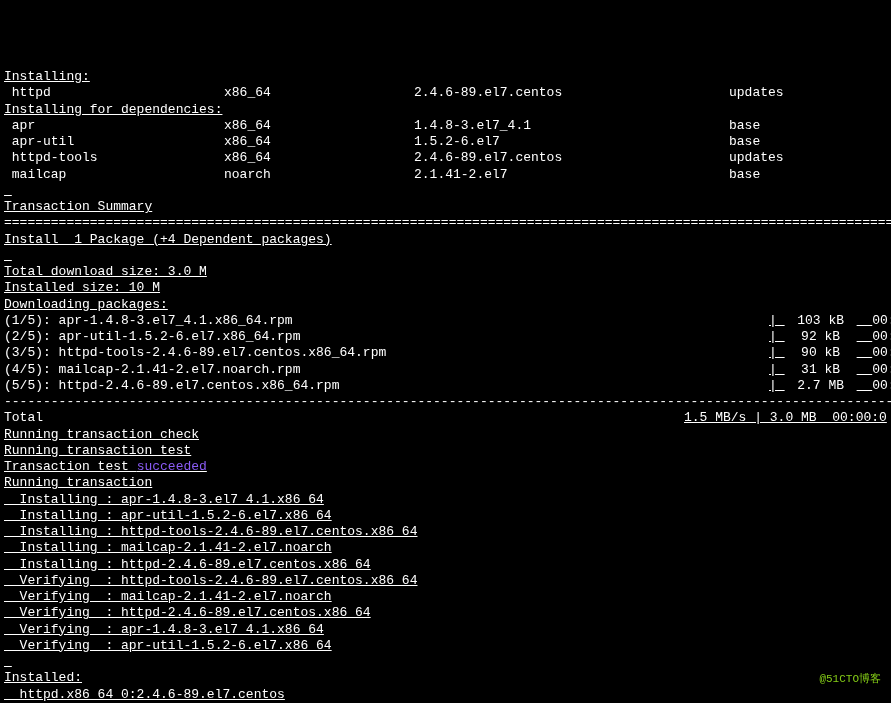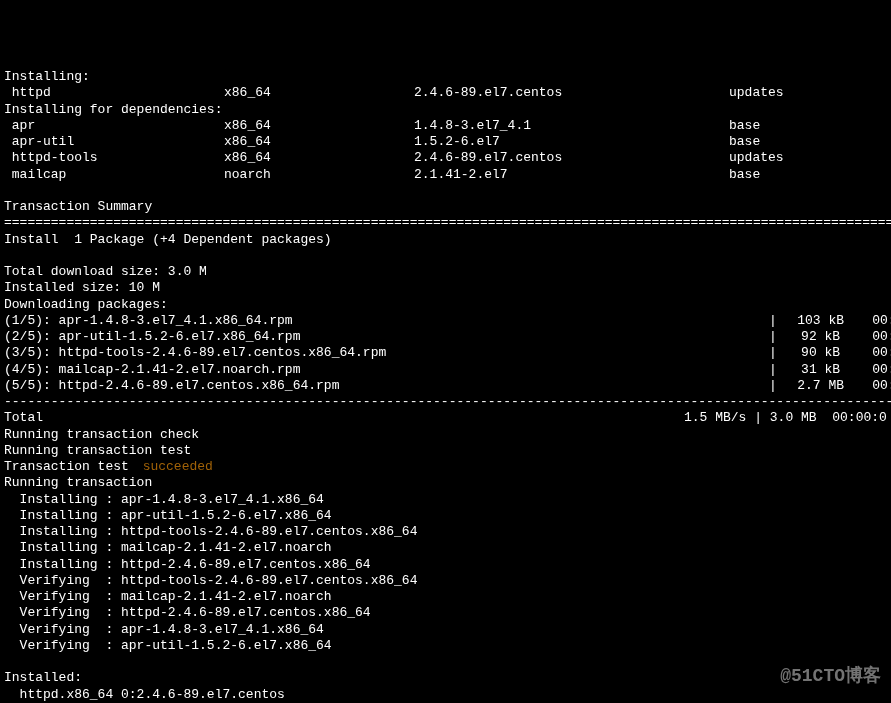--- a/index.html
+++ b/index.html
@@ -14,36 +14,36 @@
       font-size: 13px;
       line-height: 1.25;
       padding: 4px 0 4px 4px;
       width: 891px;
       height: 703px;
       overflow: hidden;
       white-space: pre;
     }
     .line {
       white-space: pre;
+      text-decoration: underline;
     }
     .col-pkg { display: inline-block; width: 220px; }
     .col-arch { display: inline-block; width: 190px; }
     .col-ver { display: inline-block; width: 315px; }
     .col-repo { display: inline-block; }
     .dl-name { display: inline-block; width: 765px; }
     .dl-size { display: inline-block; width: 72px; text-align: center; }
     .dl-time { display: inline-block; }
-    .green { color: #a16207; margin-left: 6px; }
+    .green { color: #8b5cf6; }
     .watermark {
       position: absolute;
       right: 10px;
       bottom: 16px;
-      color: #737373;
-      font-size: 18px;
-      font-weight: bold;
+      color: #84cc16;
+      font-size: 11px;
     }
     .separator { white-space: pre; overflow: hidden; width: 100%; }
   </style>
 </head>
 <body>
 
 
 
 <div id="terminal"><div class="line">Installing:</div><div class="line"><span class="col-pkg"> httpd</span><span class="col-arch">x86_64</span><span class="col-ver">2.4.6-89.el7.centos</span><span class="col-repo">updates</span></div><div class="line">Installing for dependencies:</div><div class="line"><span class="col-pkg"> apr</span><span class="col-arch">x86_64</span><span class="col-ver">1.4.8-3.el7_4.1</span><span class="col-repo">base</span></div><div class="line"><span class="col-pkg"> apr-util</span><span class="col-arch">x86_64</span><span class="col-ver">1.5.2-6.el7</span><span class="col-repo">base</span></div><div class="line"><span class="col-pkg"> httpd-tools</span><span class="col-arch">x86_64</span><span class="col-ver">2.4.6-89.el7.centos</span><span class="col-repo">updates</span></div><div class="line"><span class="col-pkg"> mailcap</span><span class="col-arch">noarch</span><span class="col-ver">2.1.41-2.el7</span><span class="col-repo">base</span></div><div class="line">&nbsp;</div><div class="line">Transaction Summary</div><div class="separator">=====================================================================================================================</div><div class="line">Install  1 Package (+4 Dependent packages)</div><div class="line">&nbsp;</div><div class="line">Total download size: 3.0 M</div><div class="line">Installed size: 10 M</div><div class="line">Downloading packages:</div><div class="line"><span class="dl-name">(1/5): apr-1.4.8-3.el7_4.1.x86_64.rpm</span>| <span class="dl-size">103 kB</span>  <span class="dl-time">00:00:0</span></div><div class="line"><span class="dl-name">(2/5): apr-util-1.5.2-6.el7.x86_64.rpm</span>| <span class="dl-size">92 kB</span>  <span class="dl-time">00:00:0</span></div><div class="line"><span class="dl-name">(3/5): httpd-tools-2.4.6-89.el7.centos.x86_64.rpm</span>| <span class="dl-size">90 kB</span>  <span class="dl-time">00:00:0</span></div><div class="line"><span class="dl-name">(4/5): mailcap-2.1.41-2.el7.noarch.rpm</span>| <span class="dl-size">31 kB</span>  <span class="dl-time">00:00:0</span></div><div class="line"><span class="dl-name">(5/5): httpd-2.4.6-89.el7.centos.x86_64.rpm</span>| <span class="dl-size">2.7 MB</span>  <span class="dl-time">00:00:0</span></div><div class="separator">---------------------------------------------------------------------------------------------------------------------</div><div class="line"><span style="display:inline-block;width:680px;">Total</span>1.5 MB/s | 3.0 MB  00:00:0</div><div class="line">Running transaction check</div><div class="line">Running transaction test</div><div class="line">Transaction test <span class="green">succeeded</span></div><div class="line">Running transaction</div><div class="line">  Installing : apr-1.4.8-3.el7_4.1.x86_64</div><div class="line">  Installing : apr-util-1.5.2-6.el7.x86_64</div><div class="line">  Installing : httpd-tools-2.4.6-89.el7.centos.x86_64</div><div class="line">  Installing : mailcap-2.1.41-2.el7.noarch</div><div class="line">  Installing : httpd-2.4.6-89.el7.centos.x86_64</div><div class="line">  Verifying  : httpd-tools-2.4.6-89.el7.centos.x86_64</div><div class="line">  Verifying  : mailcap-2.1.41-2.el7.noarch</div><div class="line">  Verifying  : httpd-2.4.6-89.el7.centos.x86_64</div><div class="line">  Verifying  : apr-1.4.8-3.el7_4.1.x86_64</div><div class="line">  Verifying  : apr-util-1.5.2-6.el7.x86_64</div><div class="line">&nbsp;</div><div class="line">Installed:</div><div class="line">  httpd.x86_64 0:2.4.6-89.el7.centos</div><div class="line">&nbsp;</div></div>
 <div class="watermark">@51CTO博客</div>

